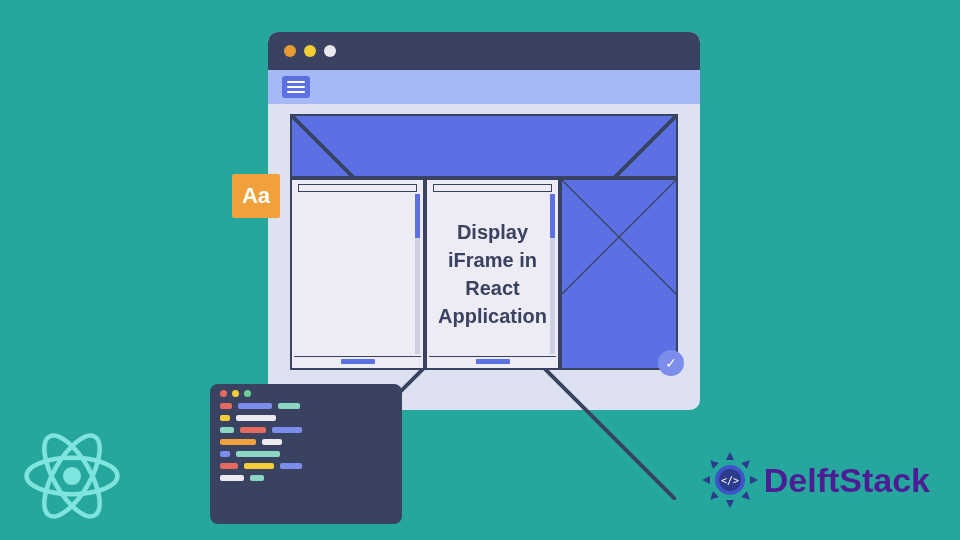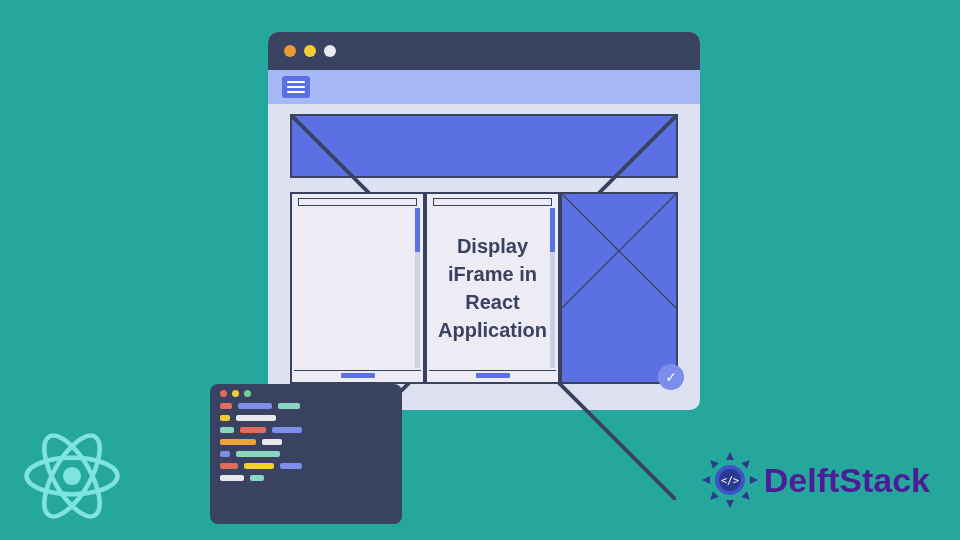--- a/index.html
+++ b/index.html
@@ -50,21 +50,20 @@
     padding: 10px 22px 16px 22px;
   }
   .hero-banner {
     width: 100%; height: 64px;
     background: #5B71E3;
     border: 2px solid #394260;
     position: relative;
   }
   .xcross { position:absolute; inset:0; }
   .cols {
-    margin-top: 14px;
     display: flex; gap: 0;
     height: 192px;
   }
   .frame-box {
     flex: 1;
     background: #EDEBF3;
     border: 2px solid #394260;
     position: relative;
     display: flex; flex-direction: column;
   }
@@ -195,20 +194,23 @@
       <div class="side-block">
         <svg class="xcross" viewBox="0 0 100 100" preserveAspectRatio="none">
           <line x1="0" y1="0" x2="100" y2="100" stroke="#394260" stroke-width="1.2"></line>
           <line x1="100" y1="0" x2="0" y2="100" stroke="#394260" stroke-width="1.2"></line>
         </svg>
         <div class="check-badge">
           <span>✓</span>
         </div>
       </div>
     </div>
+  </div>
+  <div class="aa-badge">
+    <span>Aa</span>
   </div>
 </div>
 
 <div class="code-window">
   <div class="cw-dots">
     <span class="cw1"></span>
     <span class="cw2"></span>
     <span class="cw3"></span>
   </div>
   <div id="code-lines">

